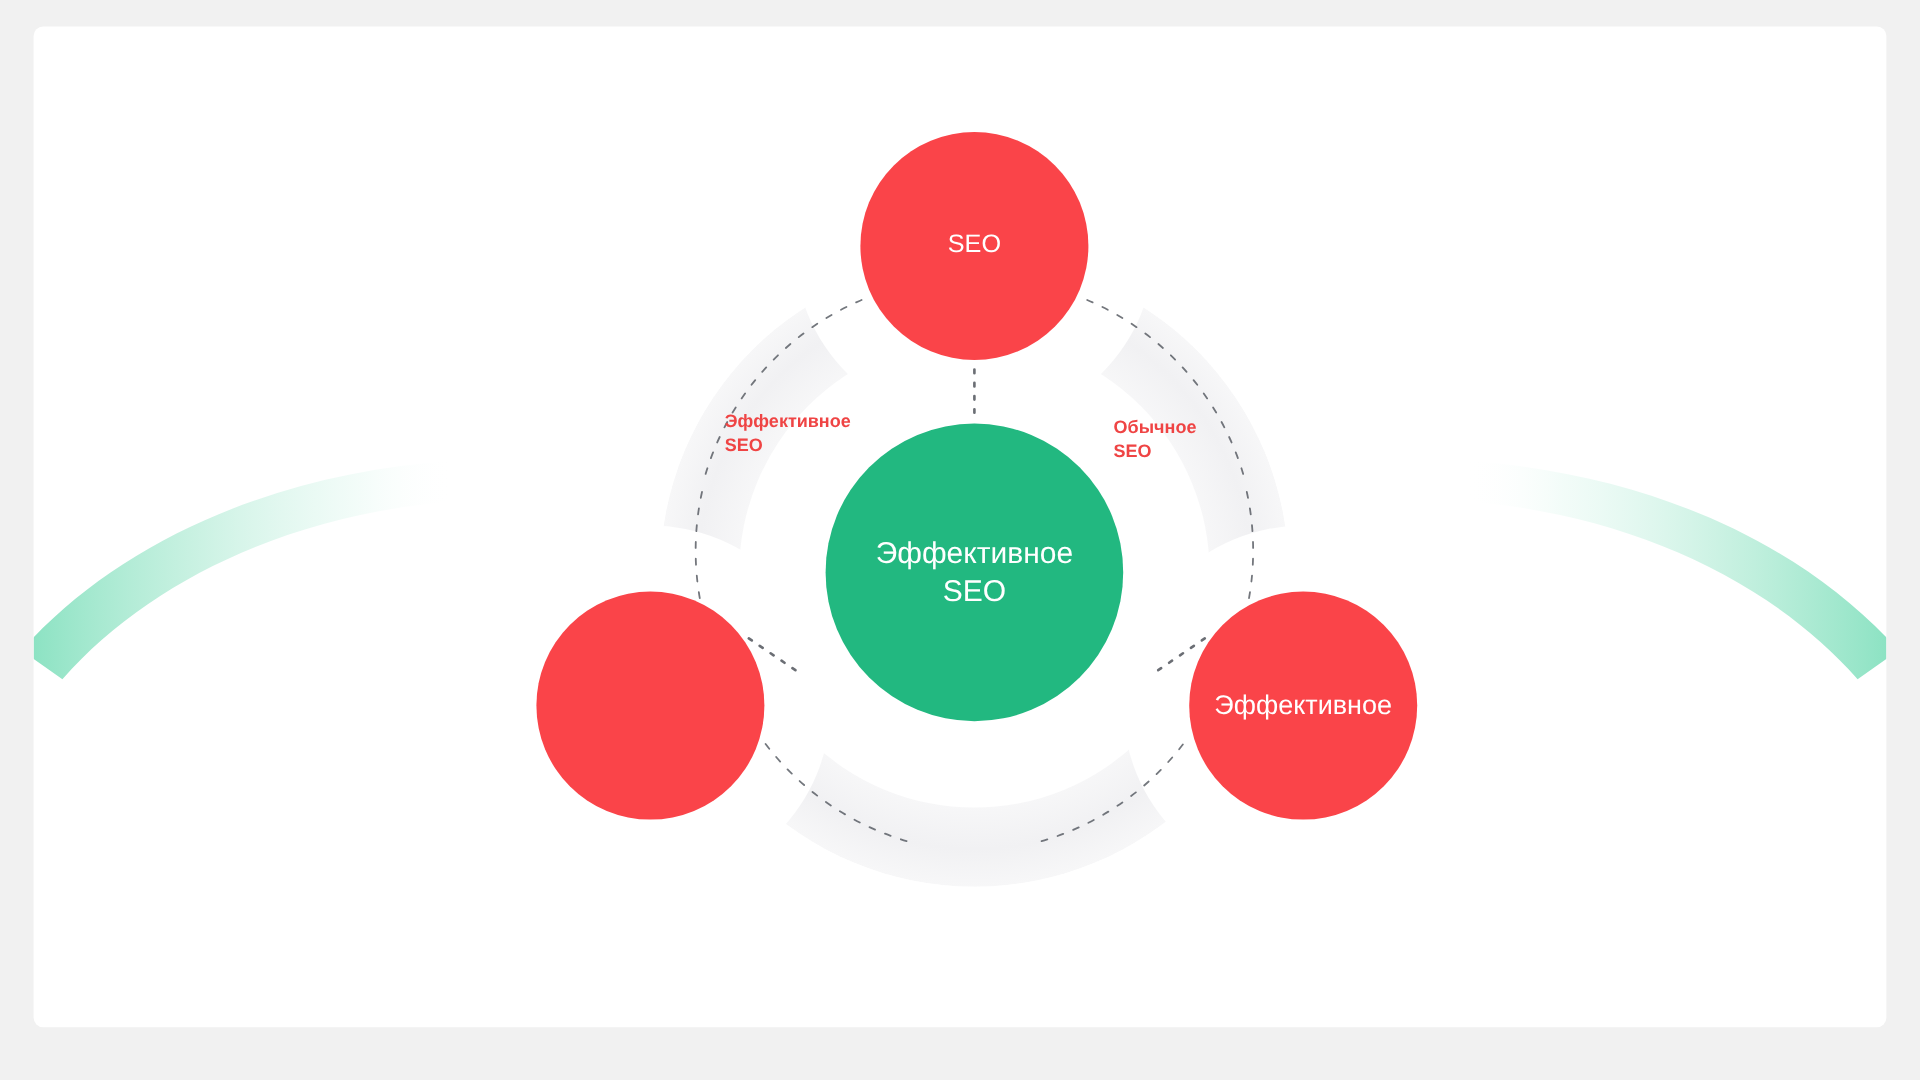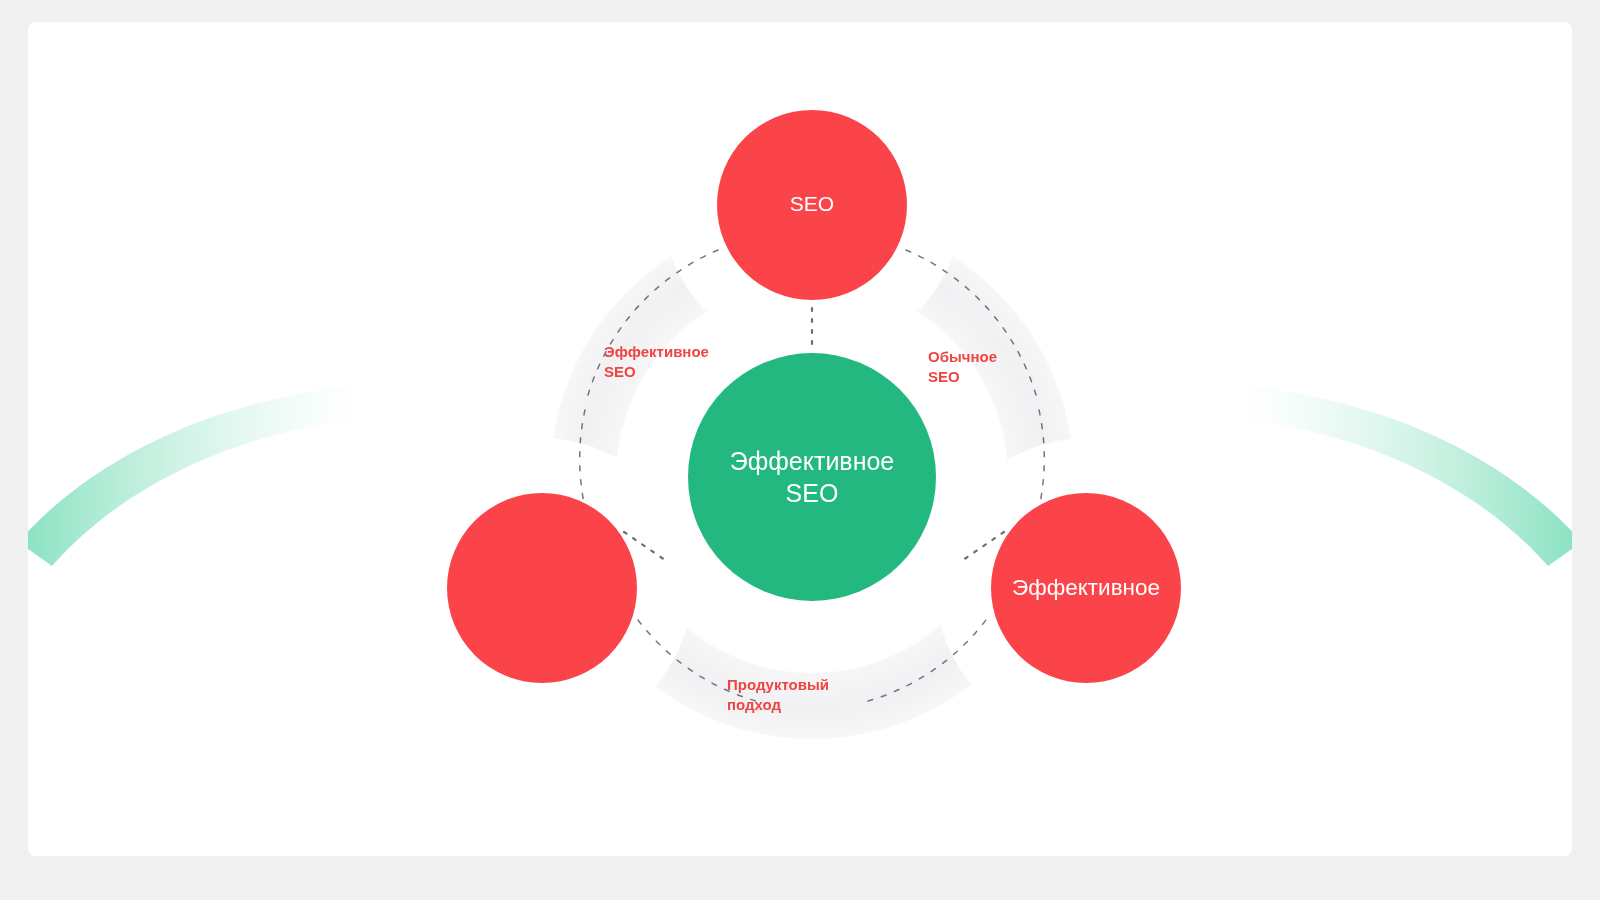--- a/index.html
+++ b/index.html
@@ -174,18 +174,16 @@
 
 
       <div class="node-label outer" style="left:524px; top:494px; width:240px;">Эффективное</div>
 
       <div class="arc-label" style="left:162px; top:262px; width:170px;">Эффективное
 SEO</div>
 
       <div class="arc-label" style="left:486px; top:267px; width:170px;">Обычное
 SEO</div>
 
-      <div class="arc-label" style="left:285px; top:595px; width:170px;">Продуктовый
-подход</div>
 
     </div>
   </div>
 </div>
 
 </body></html>

